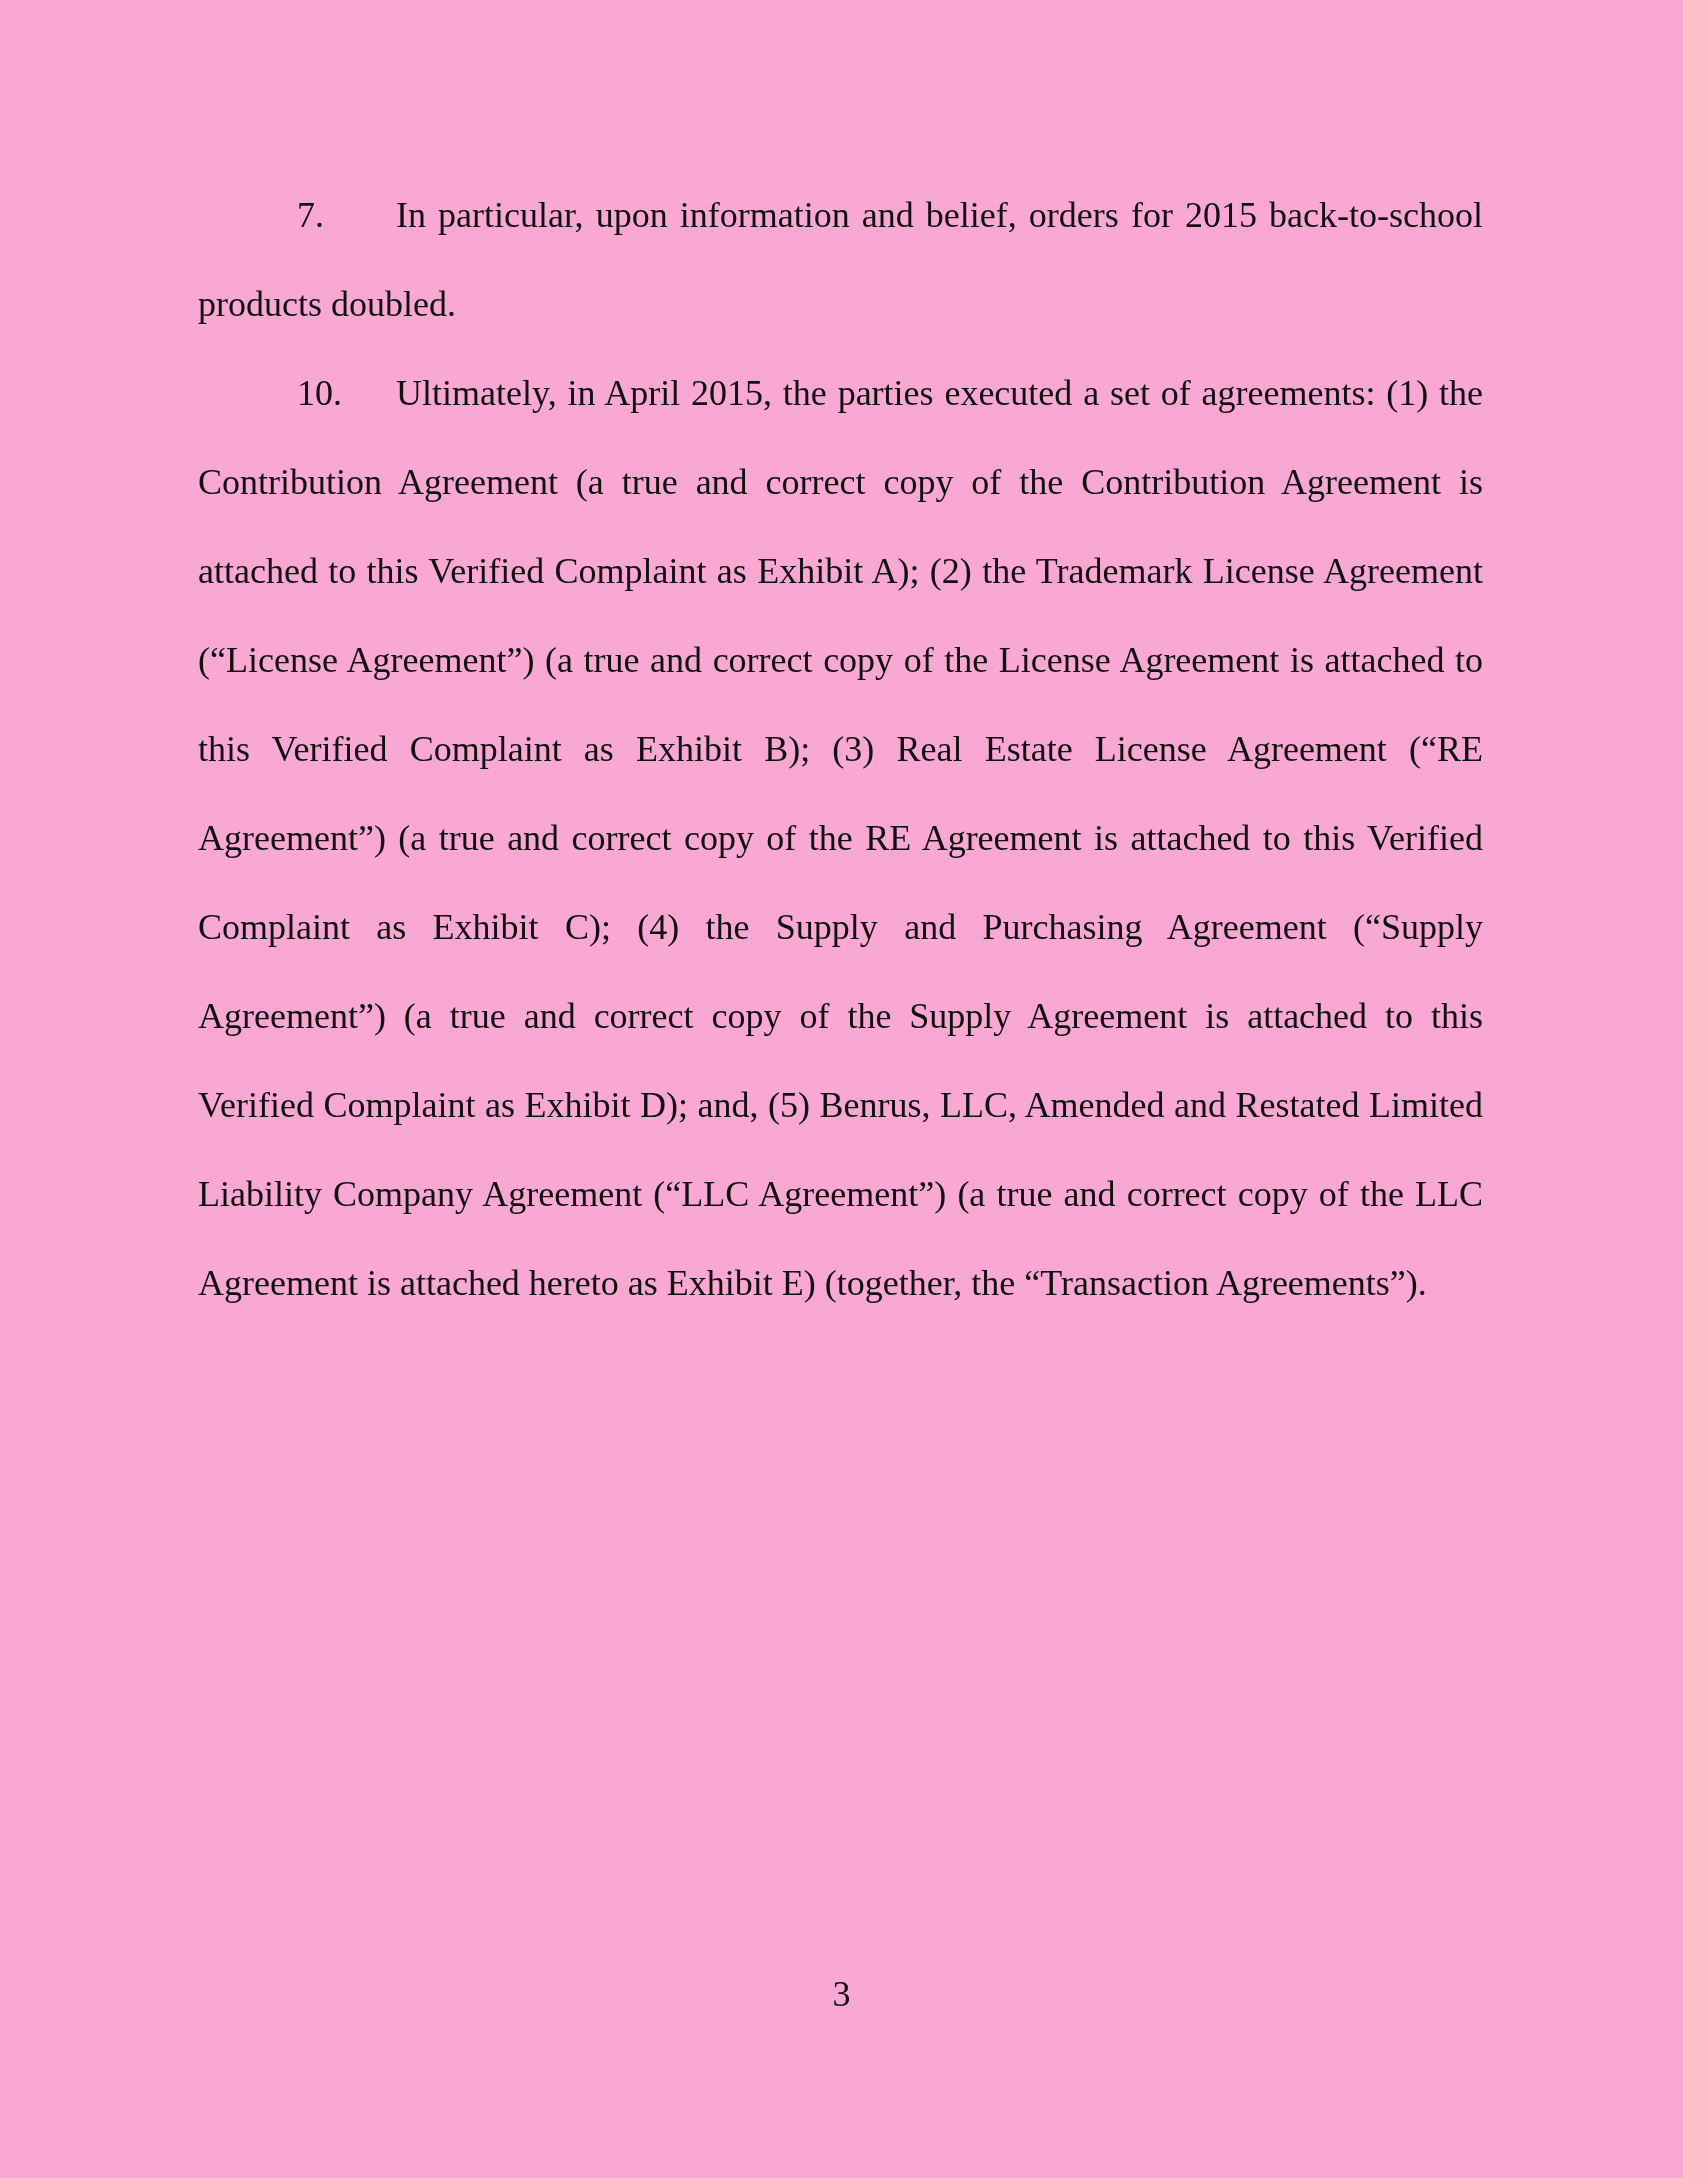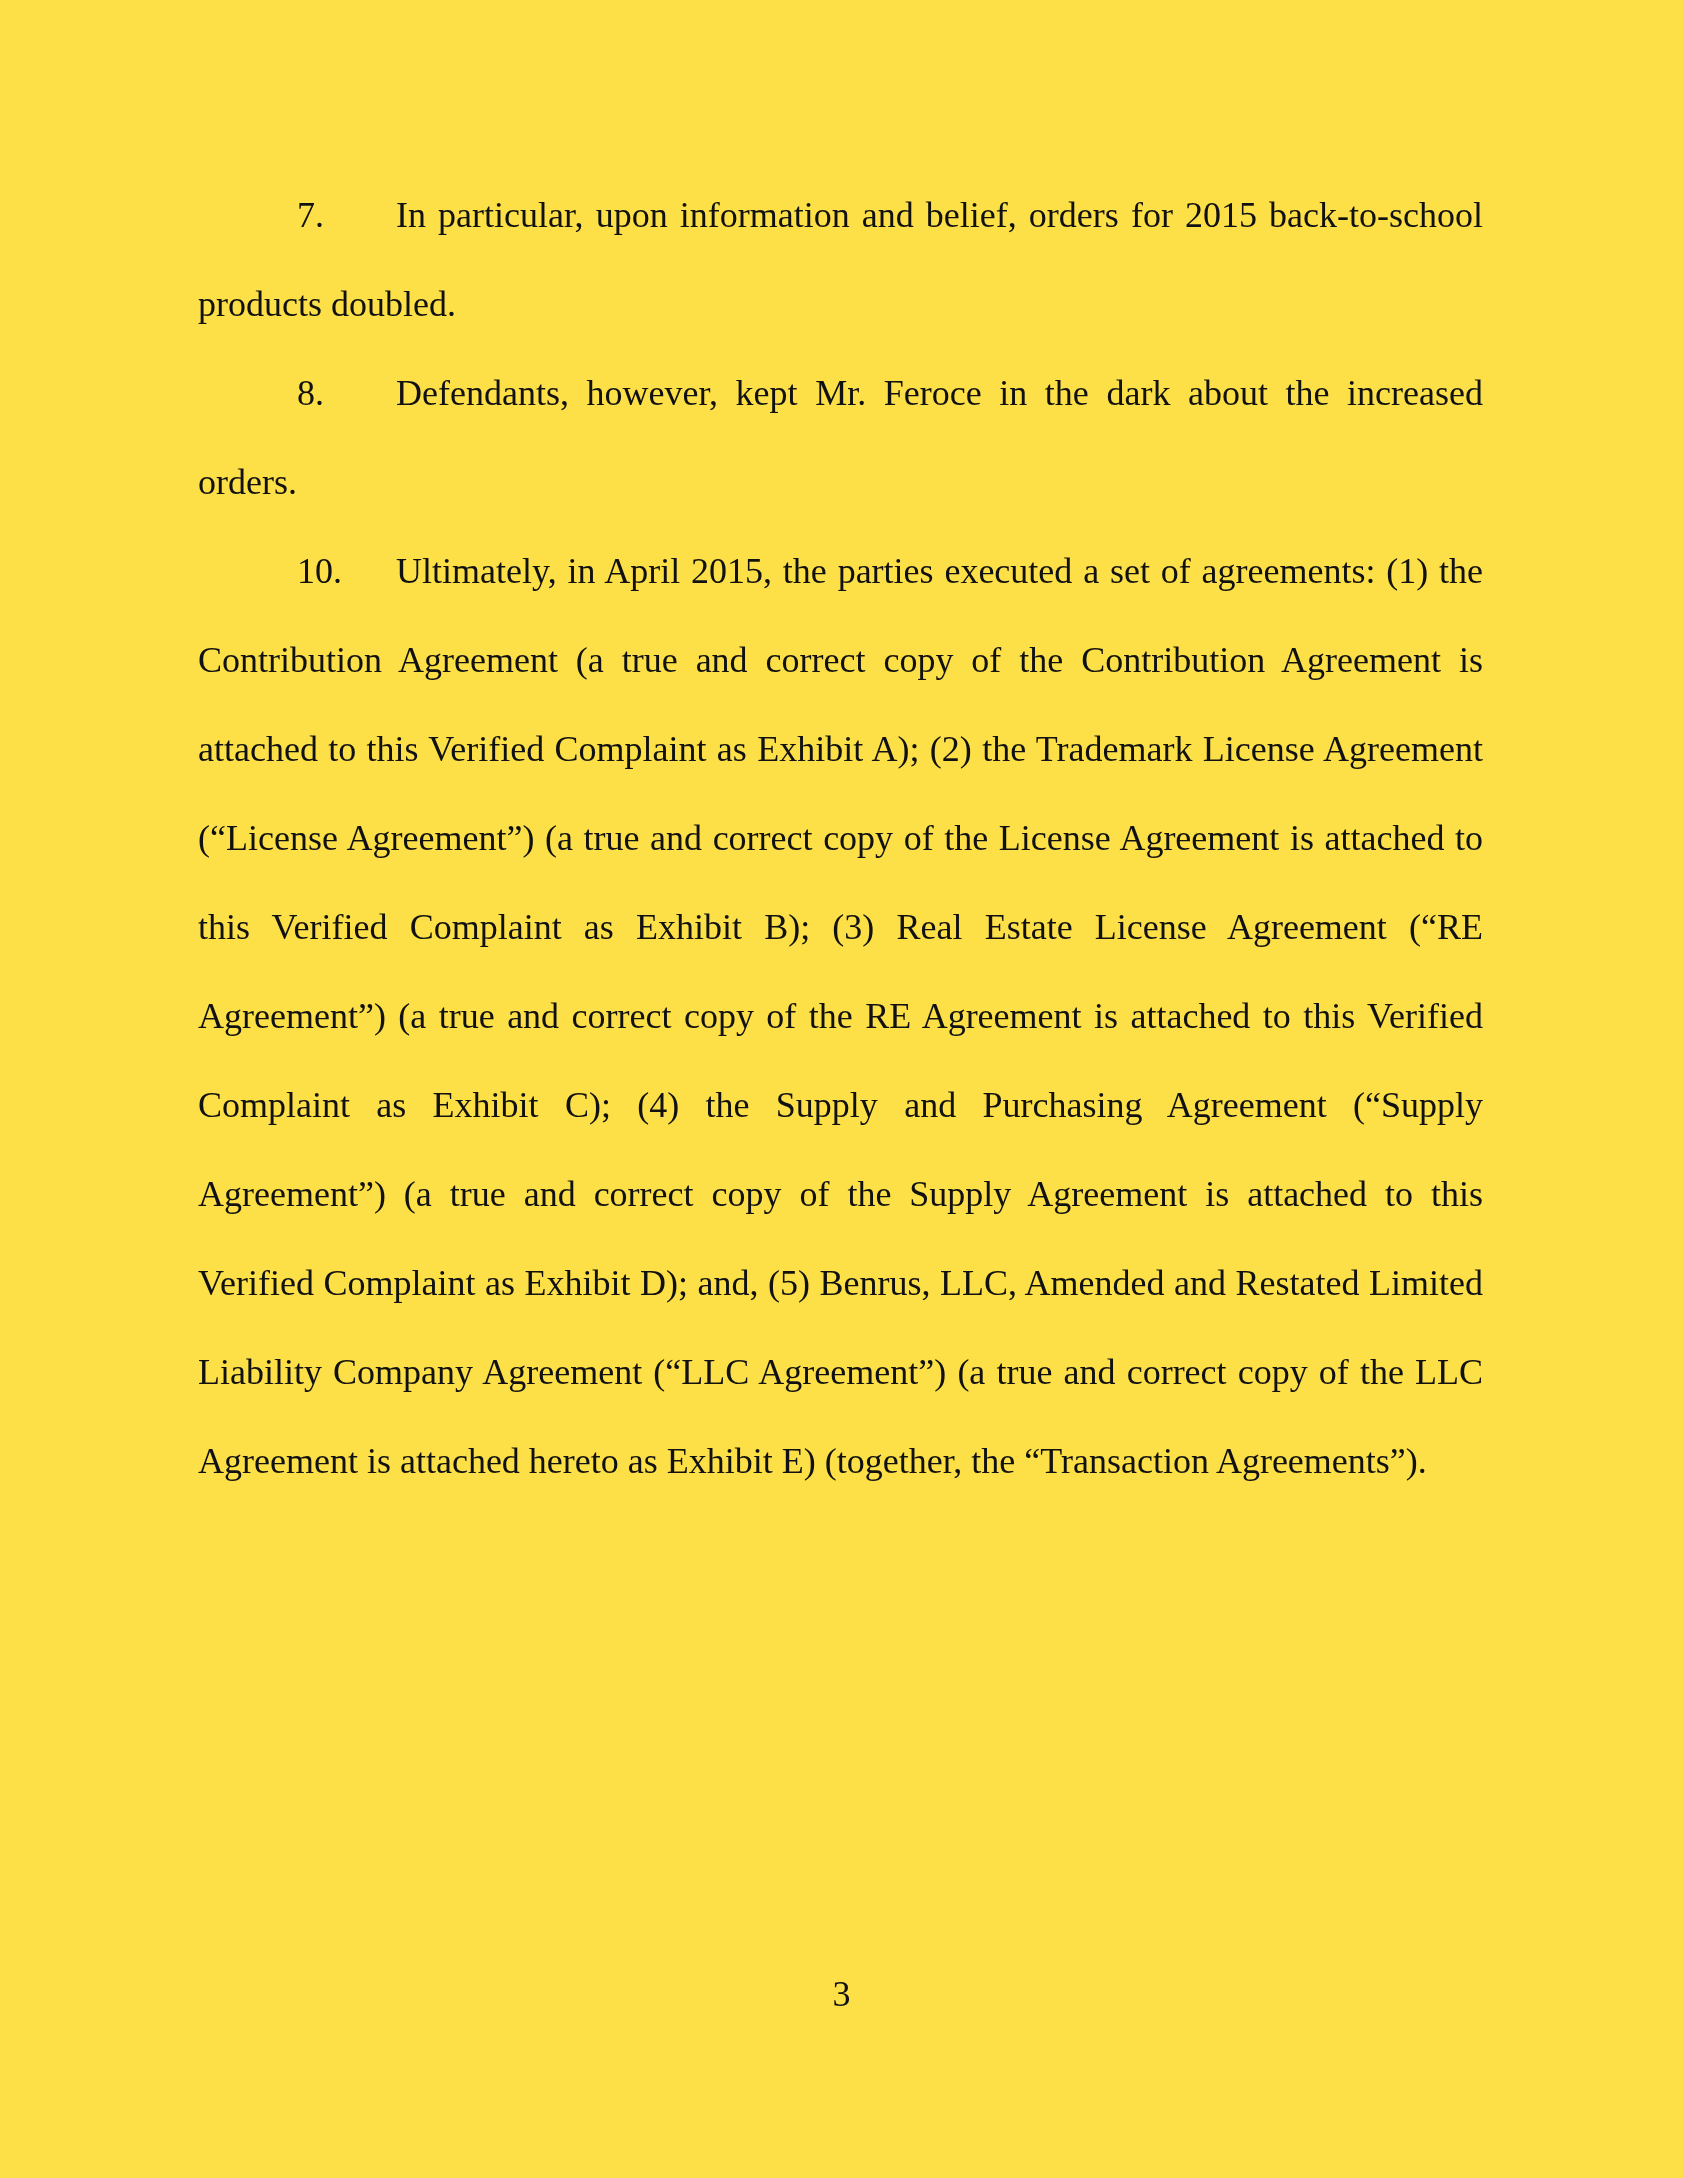--- a/index.html
+++ b/index.html
@@ -14,21 +14,21 @@
       overflow: hidden;
       font-family: "Liberation Serif", "DejaVu Serif", serif;
       color: #111111;
     }
     .page {
       position: absolute;
       left: 0;
       top: 0;
       width: 1683px;
       height: 2178px;
-      background: #fde047;
+      background: #f9a8d4;
     }
     .body-text {
       position: absolute;
       left: 198px;
       top: 171px;
       width: 1285px;
       font-size: 36px;
       line-height: 89px;
     }
     .para {
@@ -53,19 +53,18 @@
       font-size: 36px;
       line-height: 59px;
     }
   </style>
 </head>
 <body>
 
 <div class="page">
   <div class="body-text">
     <p class="para last-line-left"><span class="num">7.</span><span>In particular, upon information and belief, orders for 2015 back-to-school products doubled.</span></p>
-    <p class="para last-line-left"><span class="num">8.</span><span>Defendants, however, kept Mr. Feroce in the dark about the increased orders.</span></p>
     <p class="para last-line-left"><span class="num">10.</span><span>Ultimately, in April 2015, the parties executed a set of agreements: (1) the Contribution Agreement (a true and correct copy of the Contribution Agreement is attached to this Verified Complaint as Exhibit A); (2) the Trademark License Agreement (“License Agreement”) (a true and correct copy of the License Agreement is attached to this Verified Complaint as Exhibit B); (3) Real Estate License Agreement (“RE Agreement”) (a true and correct copy of the RE Agreement is attached to this Verified Complaint as Exhibit C); (4) the Supply and Purchasing Agreement (“Supply Agreement”) (a true and correct copy of the Supply Agreement is attached to this Verified Complaint as Exhibit D); and, (5) Benrus, LLC, Amended and Restated Limited Liability Company Agreement (“LLC Agreement”) (a true and correct copy of the LLC Agreement is attached hereto as Exhibit E) (together, the “Transaction Agreements”).</span></p>
   </div>
 
   <div class="page-number">3</div>
 </div>
 
 
 </body></html>

